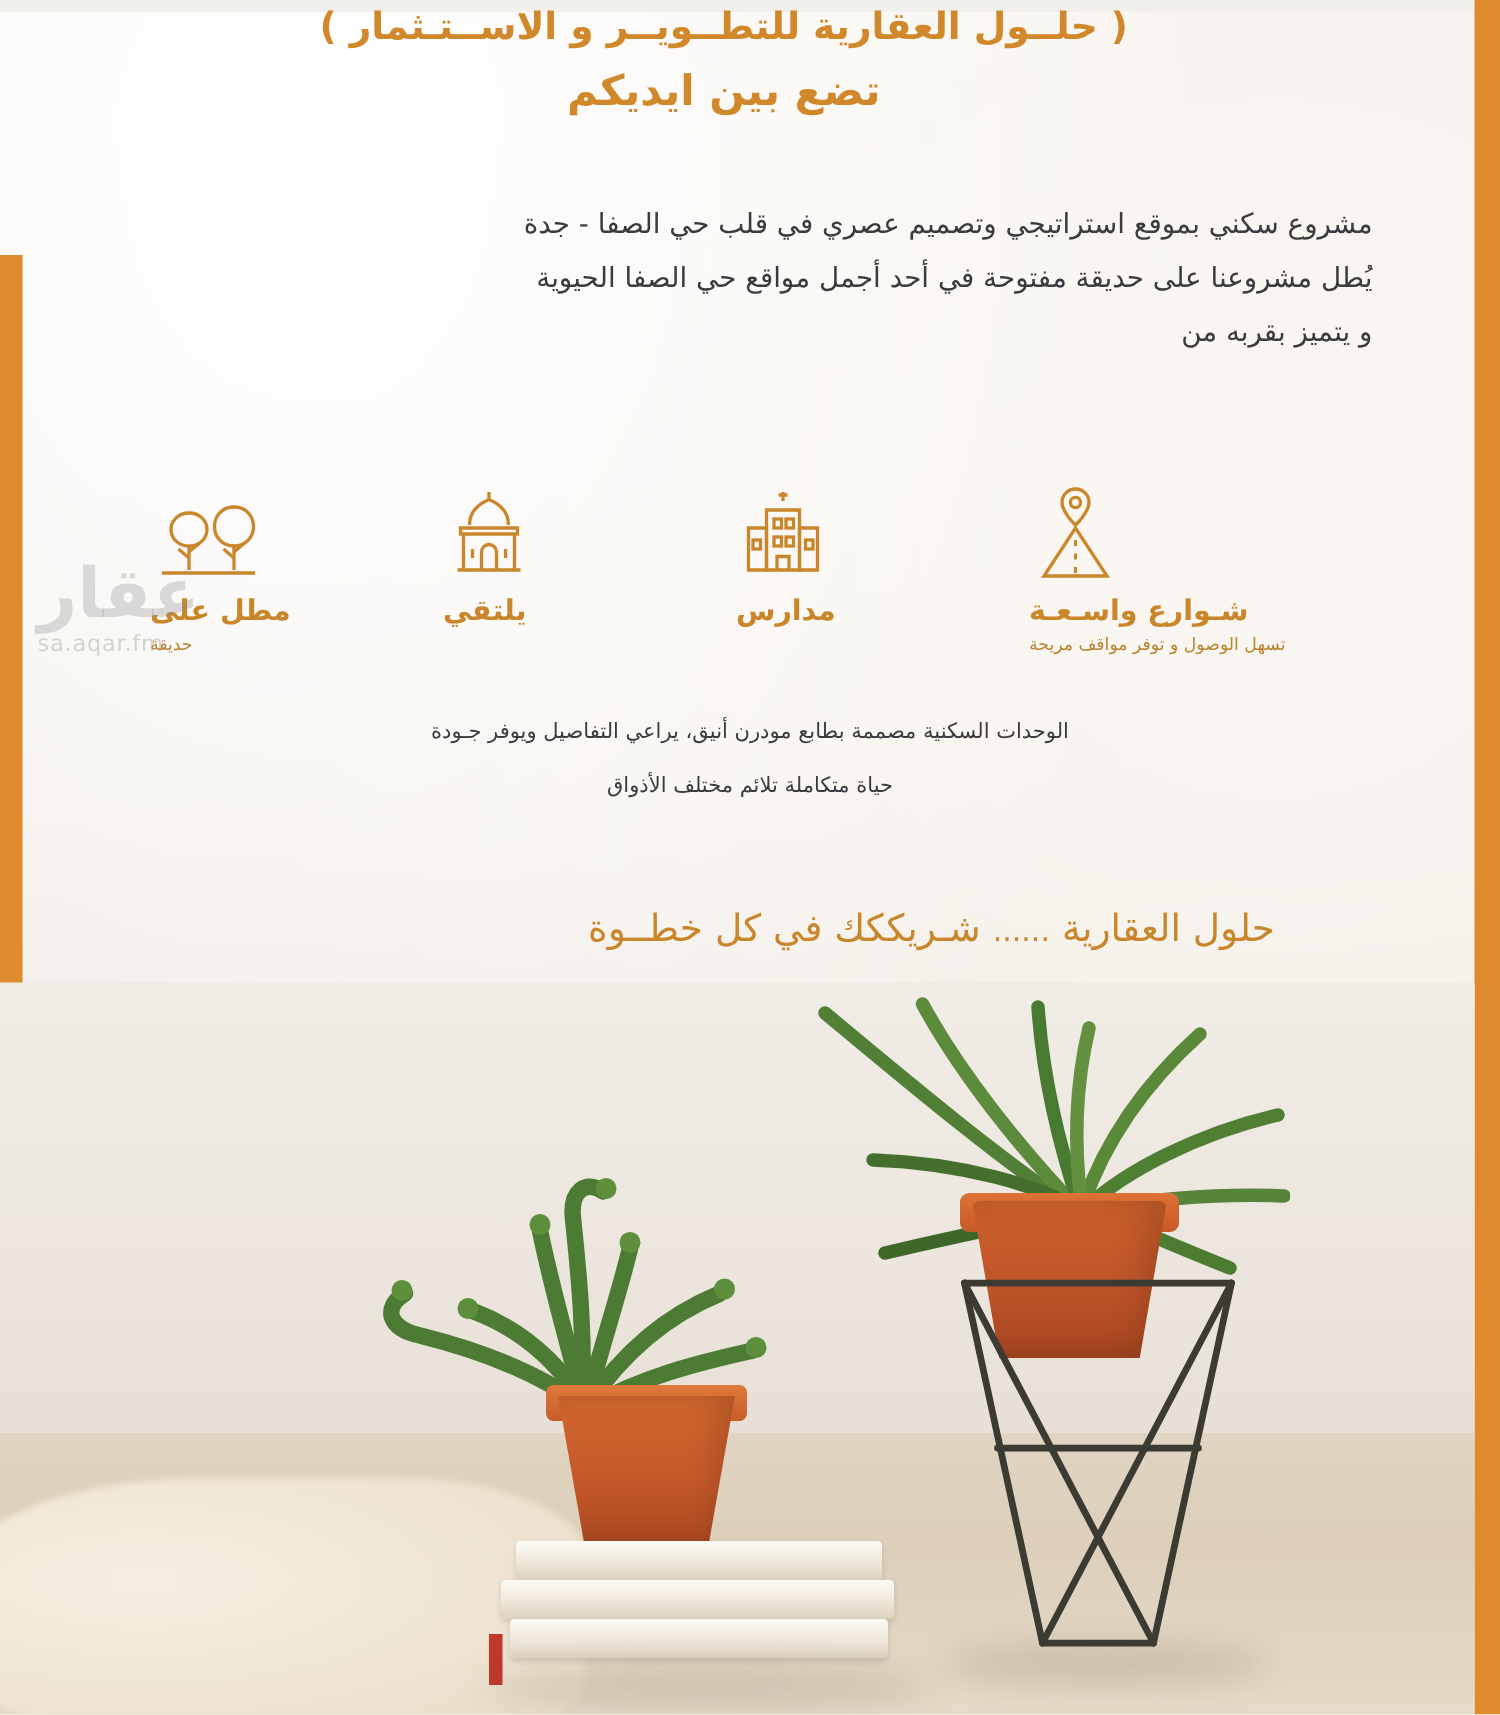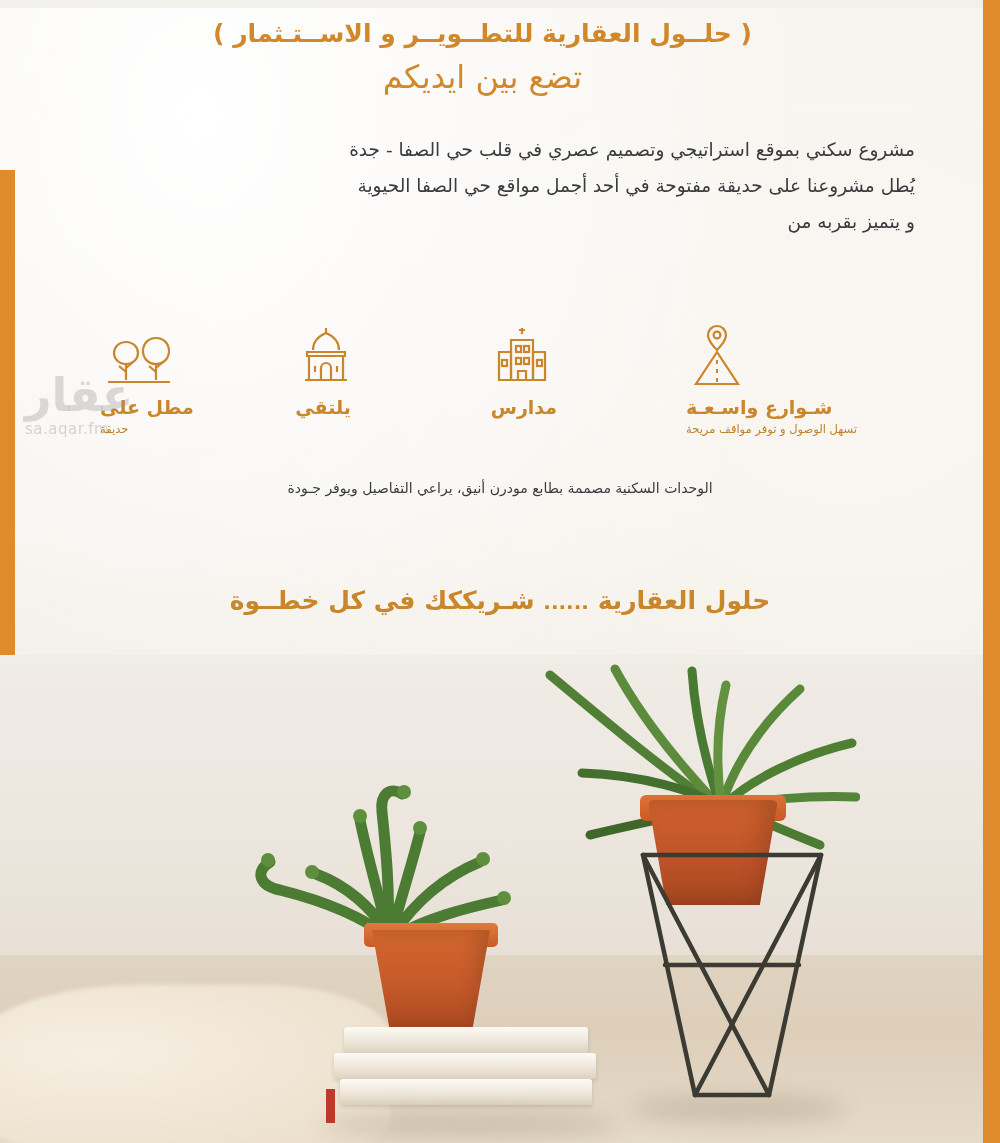--- a/index.html
+++ b/index.html
@@ -26,33 +26,33 @@
     position:absolute;top:170px;left:0;width:15px;height:490px;
     background:#e08a2e;
   }
   .top-strip{
     position:absolute;top:0;left:0;width:1000px;height:8px;
     background:#f2f0ec;
   }
 
   
   .heading{
-    position:absolute;top:16px;left:0;width:965px;
+    position:absolute;top:0;left:0;width:965px;
     text-align:center;
     color:#d79029;
   }
   .heading .l1{
     font-size:25px;font-weight:bold;letter-spacing:0px;
     direction:rtl;
     color:#d1882a;
     line-height:36px;
     white-space:nowrap;
   }
   .heading .l2{
-    font-size:32px;font-weight:normal;
+    font-size:28px;font-weight:bold;
     color:#d1882a;
     line-height:38px;
     margin-top:6px;
   }
 
   
   .para1{
     position:absolute;top:132px;right:85px;width:830px;
     text-align:right;
     color:#3a3b3f;
@@ -111,24 +111,24 @@
     text-align:center;
     color:#3a3b3f;
     font-size:14px;
     line-height:36px;
     direction:rtl;
   }
   .para2 div{white-space:nowrap;}
 
   
   .slogan{
-    position:absolute;top:586px;right:150px;width:700px;
-    text-align:center;
+    position:absolute;top:604px;right:150px;width:700px;
+    text-align:right;
     color:#c9862b;
-    font-size:25px;font-weight:bold;
+    font-size:25px;font-weight:normal;
     direction:rtl;
     white-space:nowrap;
   }
   .slogan .dots{letter-spacing:2px;font-size:20px;}
 
   
   .photo{
     position:absolute;left:0;top:655px;width:983px;height:488px;
     overflow:hidden;
     background:
@@ -288,20 +288,21 @@
 
   </div>
 
   <div class="watermark">
     <div class="wm-ar">عقار</div>
     <div class="wm-en">sa.aqar.fm</div>
   </div>
 
   <div class="para2">
     <div>الوحدات السكنية مصممة بطابع مودرن أنيق، يراعي التفاصيل ويوفر جـودة</div>
+    <div>حياة متكاملة تلائم مختلف الأذواق</div>
   </div>
 
   <div class="slogan">
     <span>حلول العقارية</span>
     <span class="dots">......</span>
     <span>شـريككك في كل خطــوة</span>
   </div>
 
   <div class="photo">
     <div class="wall"></div>

